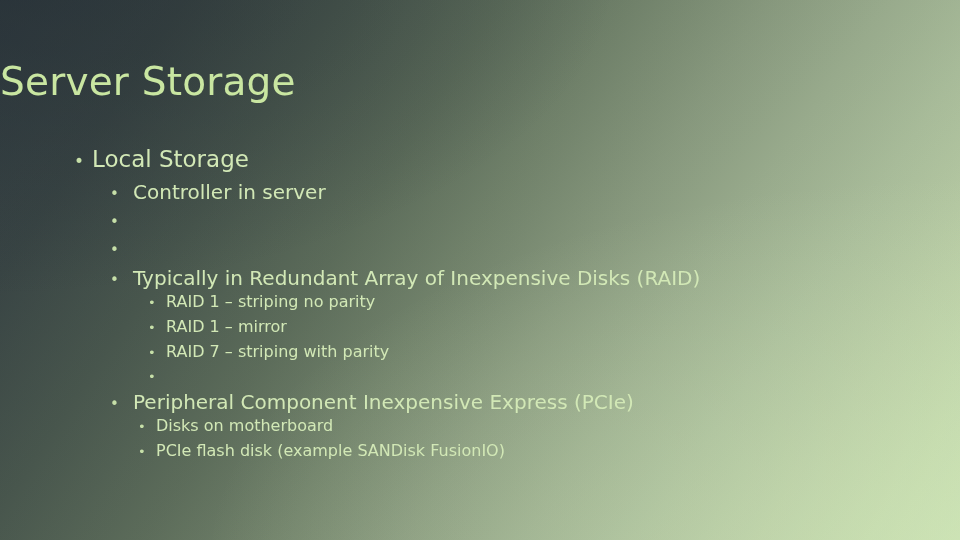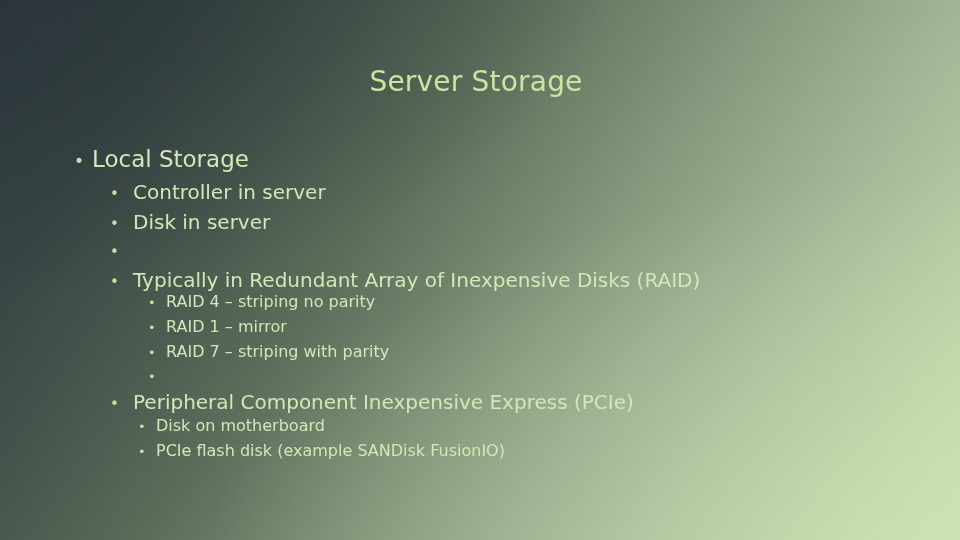--- a/index.html
+++ b/index.html
@@ -57,22 +57,22 @@
     width: 100%;
     height: 100%;
   }
 
   
   .title {
     position: absolute;
     left: 0;
     top: 58px;
     width: 952px;
-    text-align: center;
-    font-size: 28px;
+    text-align: left;
+    font-size: 39px;
     line-height: 48px;
     font-weight: 400;
     color: #c9e6a1;
     letter-spacing: 0.2px;
   }
 
   
   .blist {
     position: absolute;
     margin: 0;
@@ -182,35 +182,34 @@
       </li>
     </ul>
 
     <ul class="blist lvl2">
       <li class="bitem">
         <span class="bullet">•</span>
         <span class="btext">Controller in server</span>
       </li>
       <li class="bitem">
         <span class="bullet">•</span>
-        <span class="btext">Disk in server</span>
       </li>
       <li class="bitem">
         <span class="bullet">•</span>
       </li>
       <li class="bitem">
         <span class="bullet">•</span>
         <span class="btext">Typically in Redundant Array of Inexpensive Disks (RAID)</span>
       </li>
     </ul>
 
     <ul class="blist lvl3">
       <li class="bitem">
         <span class="bullet">•</span>
-        <span class="btext">RAID 4 – striping no parity</span>
+        <span class="btext">RAID 1 – striping no parity</span>
       </li>
       <li class="bitem">
         <span class="bullet">•</span>
         <span class="btext">RAID 1 – mirror</span>
       </li>
       <li class="bitem">
         <span class="bullet">•</span>
         <span class="btext">RAID 7 – striping with parity</span>
       </li>
       <li class="bitem">
@@ -221,21 +220,21 @@
     <ul class="blist lvl2b">
       <li class="bitem">
         <span class="bullet">•</span>
         <span class="btext">Peripheral Component Inexpensive Express (PCIe)</span>
       </li>
     </ul>
 
     <ul class="blist lvl3b">
       <li class="bitem">
         <span class="bullet">•</span>
-        <span class="btext">Disk on motherboard</span>
+        <span class="btext">Disks on motherboard</span>
       </li>
       <li class="bitem">
         <span class="bullet">•</span>
         <span class="btext">PCIe flash disk (example SANDisk FusionIO)</span>
       </li>
     </ul>
 
   </div>
 </div>
 

